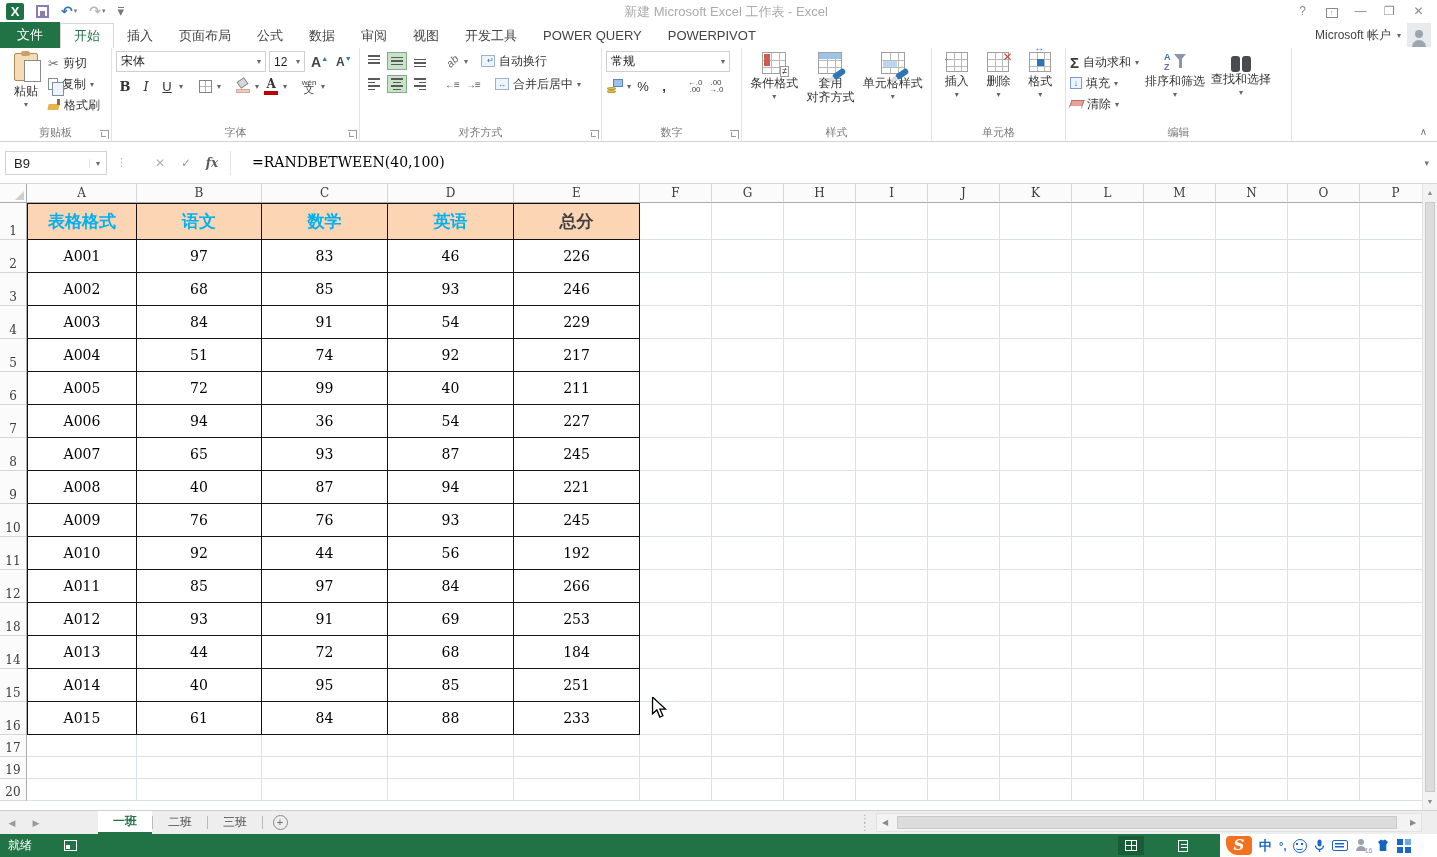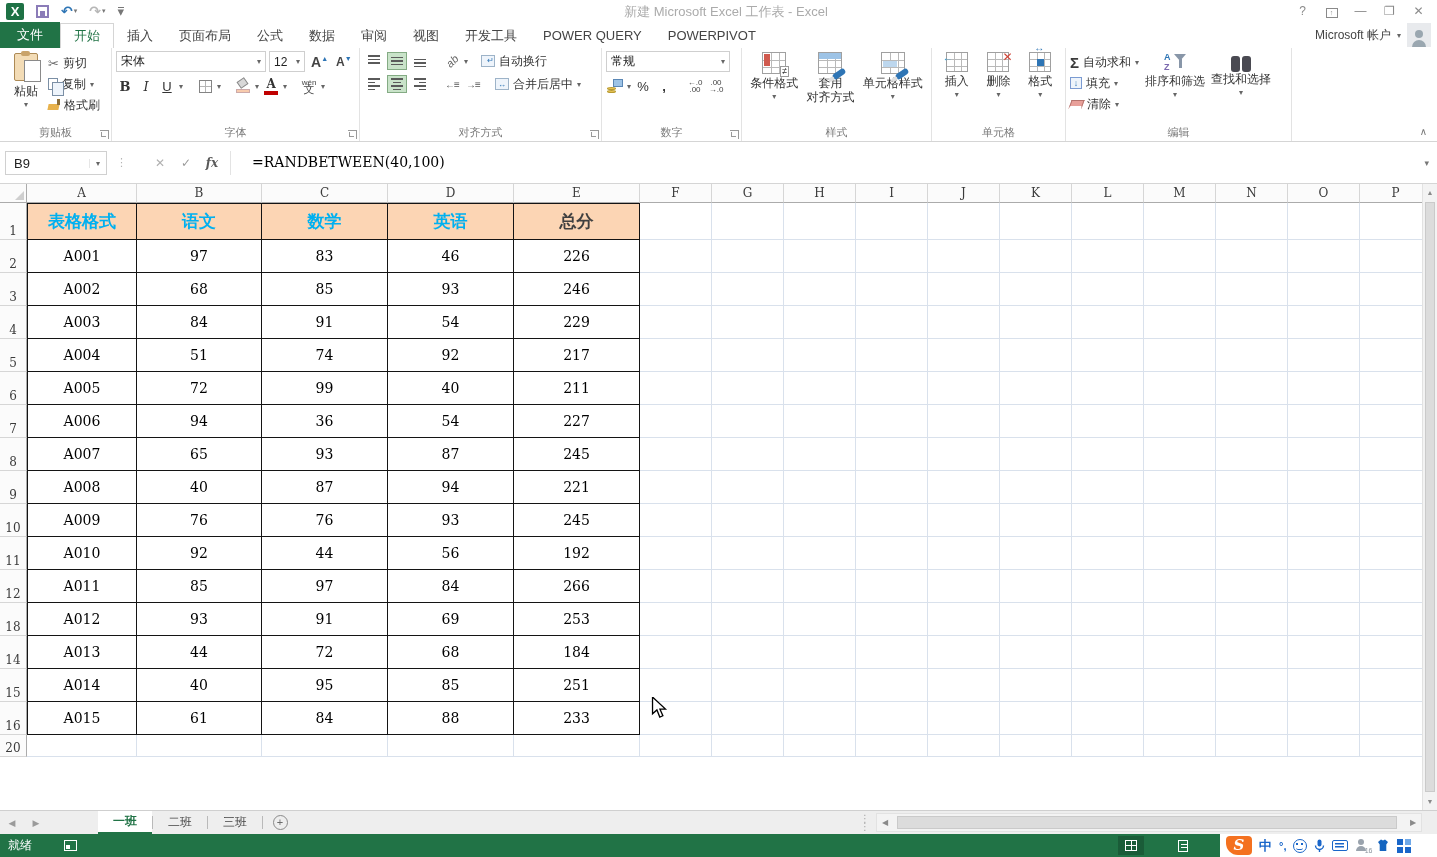--- a/index.html
+++ b/index.html
@@ -859,20 +859,58 @@
         <div class="cell" style="width: 72px;"></div>
         <div class="cell" style="width: 72px;"></div>
         <div class="cell" style="width: 72px;"></div>
         <div class="cell" style="width: 72px;"></div>
         <div class="cell" style="width: 72px;"></div>
         <div class="cell" style="width: 72px;"></div>
         <div class="cell" style="width: 72px;"></div>
         <div class="cell" style="width: 72px;"></div>
       </div>
       <div class="grow" style="height: 22px;">
+        <div class="rownum">17</div>
+        <div class="cell" style="width: 110px;"></div>
+        <div class="cell" style="width: 125px;"></div>
+        <div class="cell" style="width: 126px;"></div>
+        <div class="cell" style="width: 126px;"></div>
+        <div class="cell" style="width: 126px;"></div>
+        <div class="cell" style="width: 72px;"></div>
+        <div class="cell" style="width: 72px;"></div>
+        <div class="cell" style="width: 72px;"></div>
+        <div class="cell" style="width: 72px;"></div>
+        <div class="cell" style="width: 72px;"></div>
+        <div class="cell" style="width: 72px;"></div>
+        <div class="cell" style="width: 72px;"></div>
+        <div class="cell" style="width: 72px;"></div>
+        <div class="cell" style="width: 72px;"></div>
+        <div class="cell" style="width: 72px;"></div>
+        <div class="cell" style="width: 72px;"></div>
+      </div>
+      <div class="grow" style="height: 22px;">
+        <div class="rownum">19</div>
+        <div class="cell" style="width: 110px;"></div>
+        <div class="cell" style="width: 125px;"></div>
+        <div class="cell" style="width: 126px;"></div>
+        <div class="cell" style="width: 126px;"></div>
+        <div class="cell" style="width: 126px;"></div>
+        <div class="cell" style="width: 72px;"></div>
+        <div class="cell" style="width: 72px;"></div>
+        <div class="cell" style="width: 72px;"></div>
+        <div class="cell" style="width: 72px;"></div>
+        <div class="cell" style="width: 72px;"></div>
+        <div class="cell" style="width: 72px;"></div>
+        <div class="cell" style="width: 72px;"></div>
+        <div class="cell" style="width: 72px;"></div>
+        <div class="cell" style="width: 72px;"></div>
+        <div class="cell" style="width: 72px;"></div>
+        <div class="cell" style="width: 72px;"></div>
+      </div>
+      <div class="grow" style="height: 22px;">
         <div class="rownum">20</div>
         <div class="cell" style="width: 110px;"></div>
         <div class="cell" style="width: 125px;"></div>
         <div class="cell" style="width: 126px;"></div>
         <div class="cell" style="width: 126px;"></div>
         <div class="cell" style="width: 126px;"></div>
         <div class="cell" style="width: 72px;"></div>
         <div class="cell" style="width: 72px;"></div>
         <div class="cell" style="width: 72px;"></div>
         <div class="cell" style="width: 72px;"></div>

